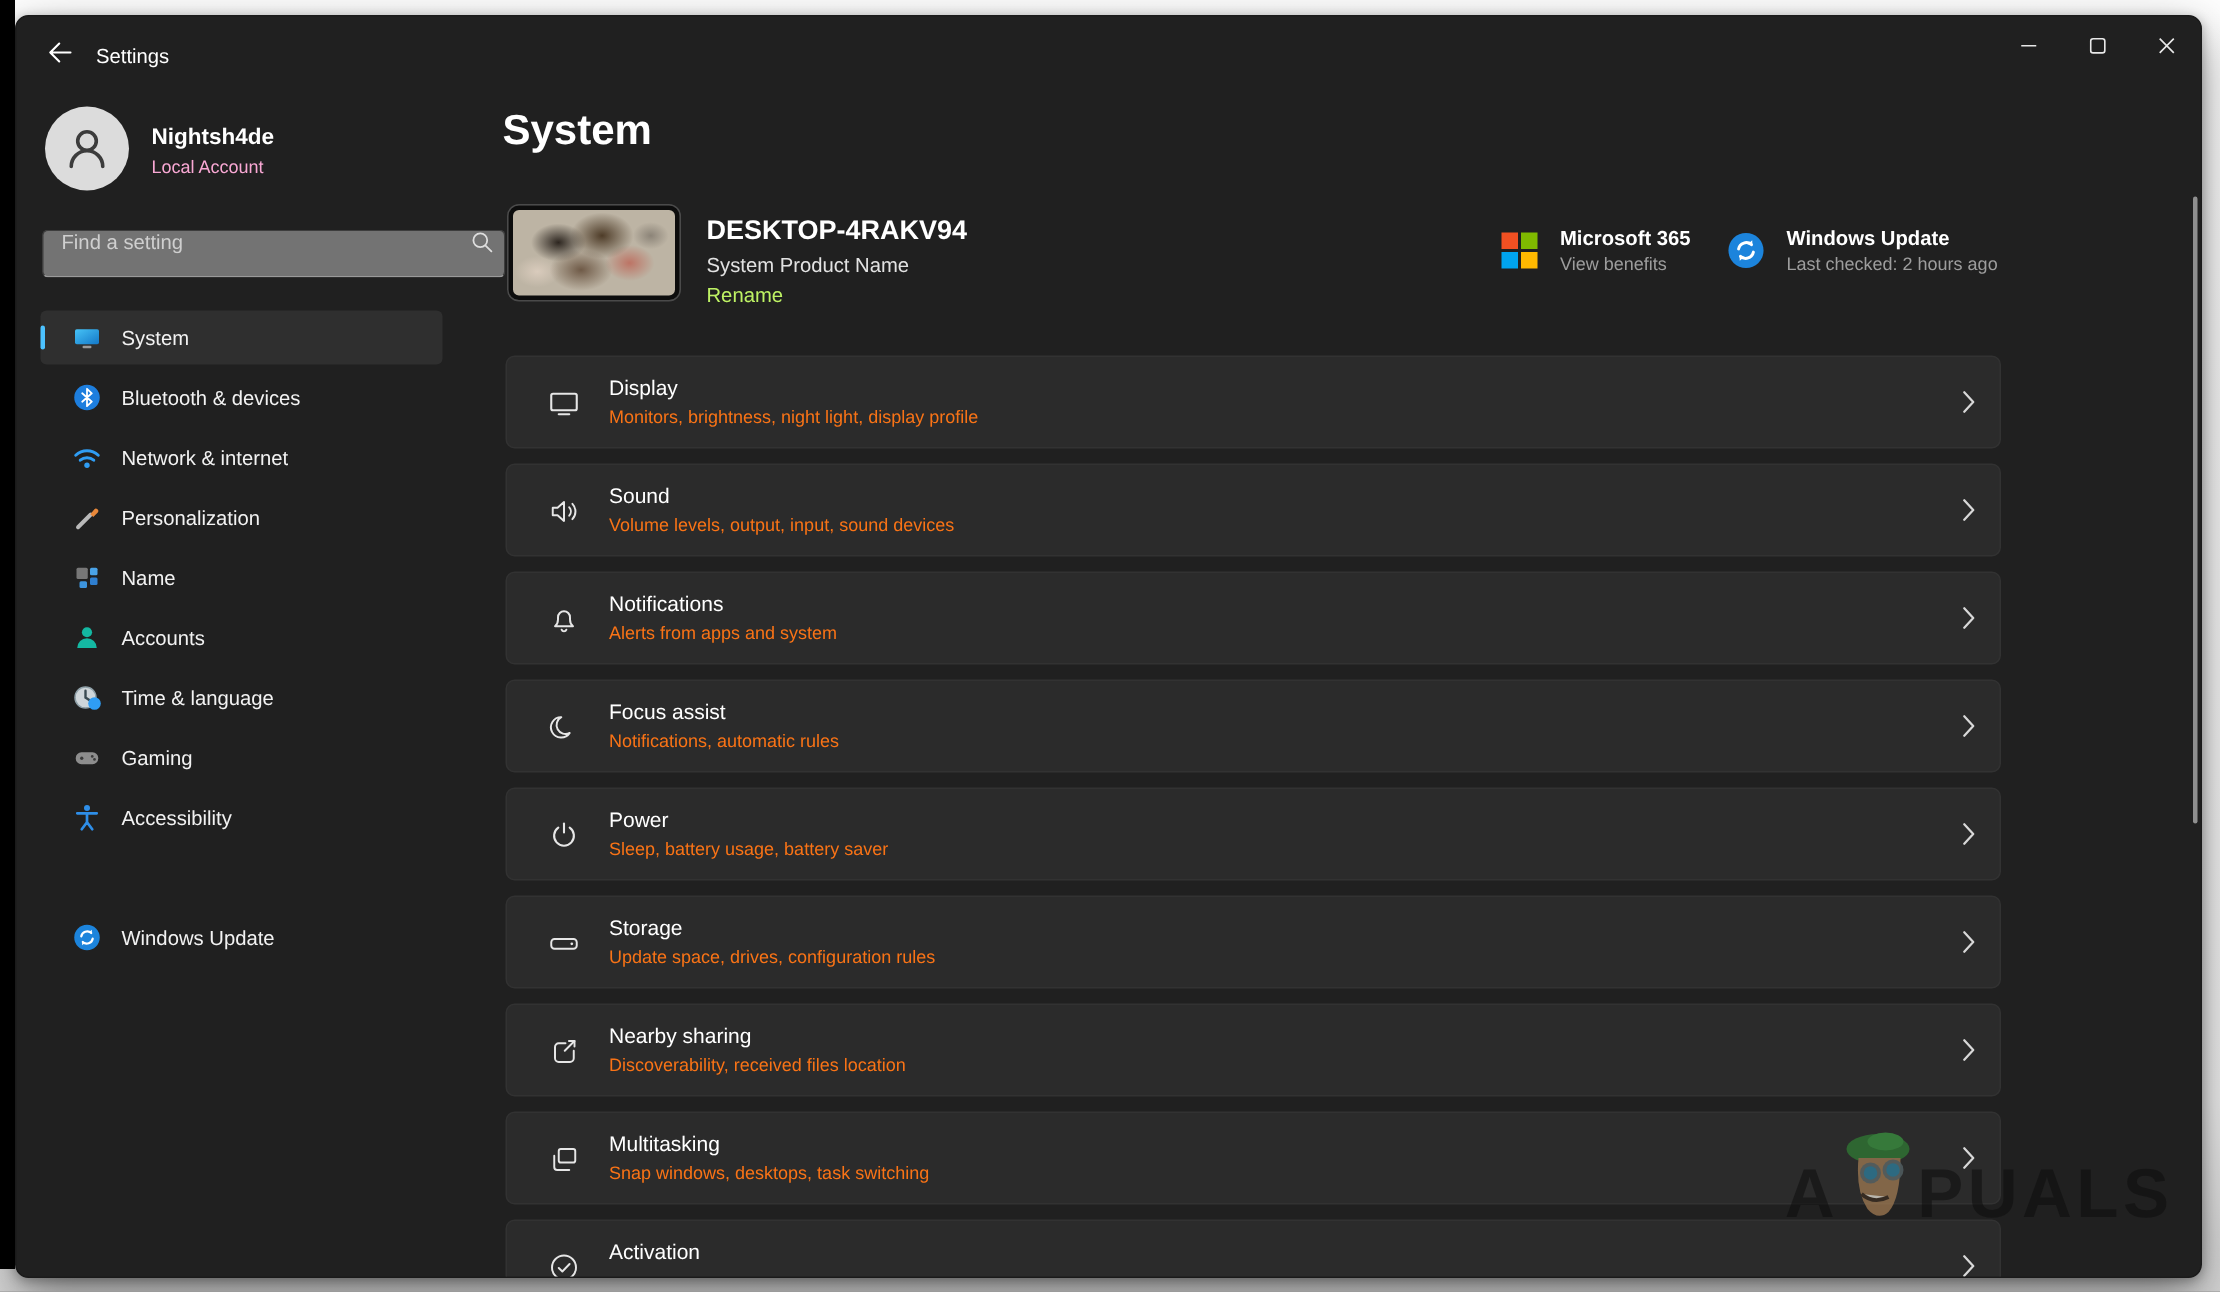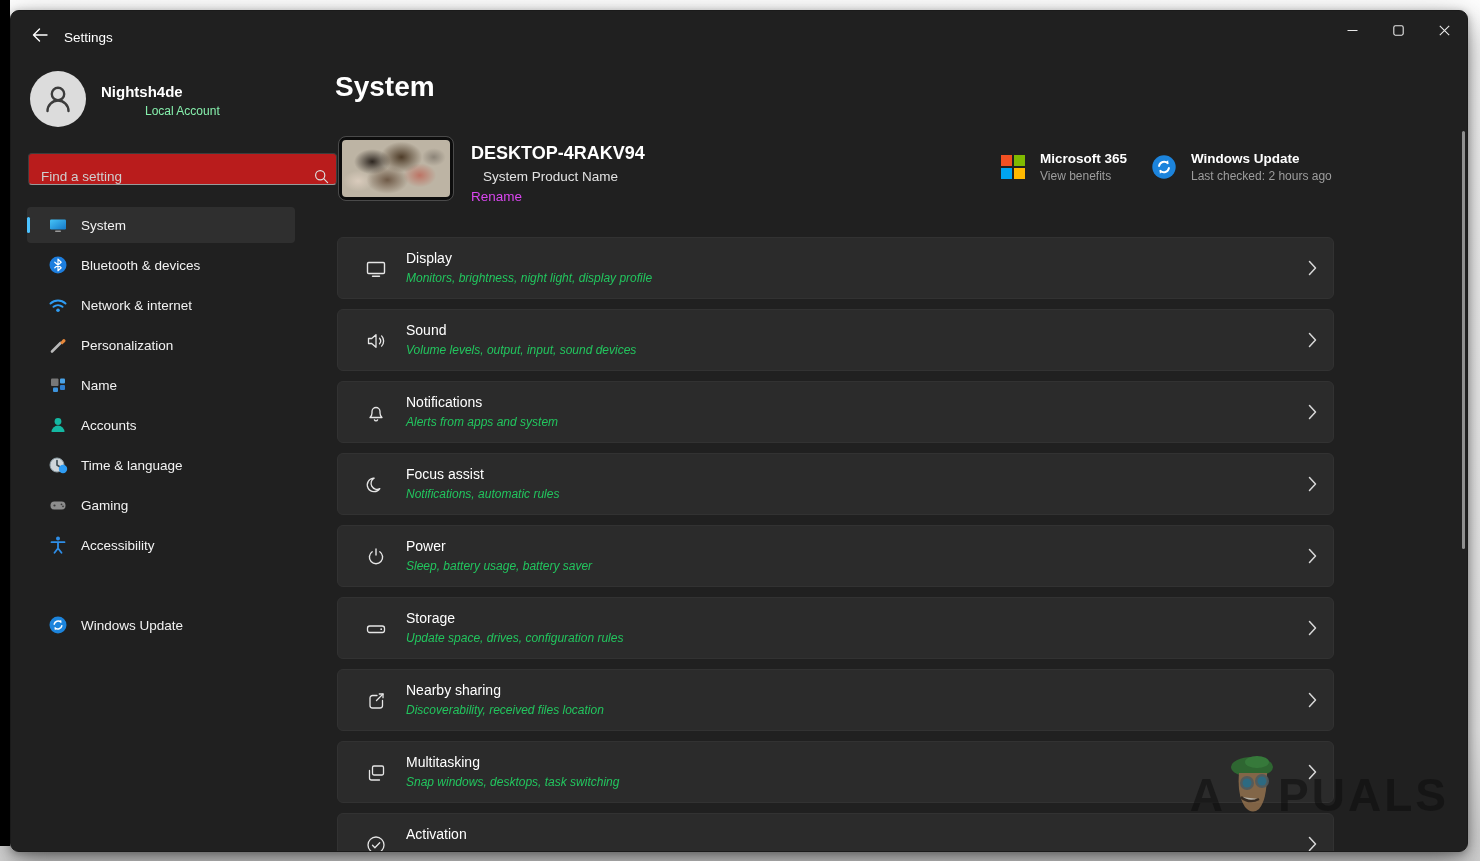--- a/index.html
+++ b/index.html
@@ -23,26 +23,26 @@
   .titlebar-back { position:absolute; left:14px; top:12px; width:30px; height:28px;
     display:flex; align-items:center; justify-content:center; border-radius:4px; cursor:pointer; }
   .titlebar-title { position:absolute; left:53px; top:19px; font-size:13.5px; color:#ffffff;text-align:right; }
   .win-controls { position:absolute; top:0; right:0; display:flex; }
   .win-btn { width:46px; height:38px; display:flex; align-items:center; justify-content:center; cursor:pointer; }
 
   
   .avatar { position:absolute; left:19px; top:60px; width:56px; height:56px; border-radius:50%;
     background:#dcdcdc; display:flex; align-items:center; justify-content:center; }
   .acct-name { position:absolute; left:90px; top:72px; font-size:15px; font-weight:700; color:#fff; }
-  .acct-type { position:absolute; left:90px; top:93px; font-size:12px; color:#86efac;margin-left:44px; }
+  .acct-type { position:absolute; left:90px; top:93px; font-size:12px; color:#f9a8d4; }
 
   
   .search-box { position:absolute; left:17px; top:142px; width:309px; height:32px;
-    background:#b91c1c; border:1px solid #3d3d3d; border-bottom:1px solid #9a9a9a;
-    border-radius:4px; display:flex; align-items:flex-end; }
+    background:#737373; border:1px solid #3d3d3d; border-bottom:1px solid #9a9a9a;
+    border-radius:4px; display:flex; align-items:flex-start; }
   .search-box input { flex:1; background:transparent; border:none; outline:none;
     color:#e4e4e4; font-size:13.5px; padding:0 8px 0 12px; font-family:inherit; }
   .search-box input::placeholder { color:#cfcfcf; }
   .search-icon { width:30px; display:flex; align-items:center; justify-content:center; }
 
   
   .nav-item { position:absolute; left:16px; width:268px; height:36px; border-radius:4px;
     display:flex; align-items:center; cursor:pointer; }
   .nav-item.selected { background:#2f2f2f; }
   .nav-pill { display:none; position:absolute; left:0; top:10px; width:3px; height:16px; border-radius:2px; }
@@ -58,35 +58,35 @@
     background:
       radial-gradient(26px 18px at 28% 38%, #2d2620 0%, rgba(45,38,32,0) 70%),
       radial-gradient(30px 22px at 55% 30%, #4e3c28 0%, rgba(78,60,40,0) 70%),
       radial-gradient(22px 16px at 72% 62%, #bd7465 0%, rgba(189,116,101,0) 75%),
       radial-gradient(30px 20px at 42% 70%, #6f5a47 0%, rgba(111,90,71,0) 70%),
       radial-gradient(20px 14px at 15% 72%, #d9cbbc 0%, rgba(217,203,188,0) 75%),
       radial-gradient(16px 12px at 85% 30%, #8c8478 0%, rgba(140,132,120,0) 75%),
       #bdb4a4;
   }
   .device-name { position:absolute; left:460px; top:132px; font-size:18px; font-weight:700; color:#fff; }
-  .device-product { position:absolute; left:460px; top:158px; font-size:13.5px; color:#e2e2e2;margin-left:12px; }
+  .device-product { position:absolute; left:460px; top:158px; font-size:13.5px; color:#e2e2e2; }
   .device-rename { position:absolute; left:460px; top:178px; font-size:13.5px; cursor:pointer; }
 
   .hdr-block-title { font-size:13.5px; font-weight:700; color:#fff; }
   .hdr-block-sub { font-size:12px; color:#9d9d9d; margin-top:3px; }
   .ms365 { position:absolute; left:989px; top:140px; display:flex; cursor:pointer;justify-content:flex-end; }
   .wupd  { position:absolute; left:1140px; top:140px; display:flex; cursor:pointer; }
   .hdr-ico { width:26px; height:26px; margin-right:14px; margin-top:3px; }
 
   .card { position:absolute; left:326px; width:997px; height:62px;
     background:#2b2b2b; border:1px solid #323232; border-radius:6px; cursor:pointer; }
   .card .row-icon { position:absolute; left:26px; top:19px; width:24px; height:24px;
     display:flex; align-items:center; justify-content:center; }
   .card .row-title { position:absolute; left:68px; top:12px; font-size:14px; color:#fff; }
-  .card .row-sub { position:absolute; left:68px; top:33px; font-size:12px; color:#22c55e;font-style:italic; }
+  .card .row-sub { position:absolute; left:68px; top:33px; font-size:12px; color:#f97316; }
   .card .row-chevron { position:absolute; right:16px; top:22px; }
 
   .scroll-thumb { position:absolute; left:1451px; top:120px; width:3px; height:418px;
     background:#8f8f8f; border-radius:2px; cursor:pointer; }
 
   
   .watermark { position:absolute; right:18px; bottom:20px; display:flex; align-items:center;
     pointer-events:none; z-index:5; }
   .wm-text { font-size:46px; font-weight:800; letter-spacing:3px; color:rgba(12,12,12,0.55); }
   .wm-char { margin:0 1px; transform:translateY(-6px); }
@@ -249,21 +249,21 @@
         </svg>
     </span>
     <span class="nav-label">Windows Update</span>
   </div>
 
   <div class="page-title">System</div>
 
   <div class="device-thumb"></div>
   <div class="device-name">DESKTOP-4RAKV94</div>
   <div class="device-product">System Product Name</div>
-  <a class="device-rename" style="color:#d946ef">Rename</a>
+  <a class="device-rename" style="color:#bef264">Rename</a>
 
   <div class="ms365">
     <span class="hdr-ico">
       <svg width="26" height="26" viewBox="0 0 26 26">
           <rect x="1" y="1" width="11" height="11" fill="#f25022"></rect>
           <rect x="14" y="1" width="11" height="11" fill="#7fba00"></rect>
           <rect x="1" y="14" width="11" height="11" fill="#00a4ef"></rect>
           <rect x="14" y="14" width="11" height="11" fill="#ffb900"></rect>
         </svg>
     </span>

